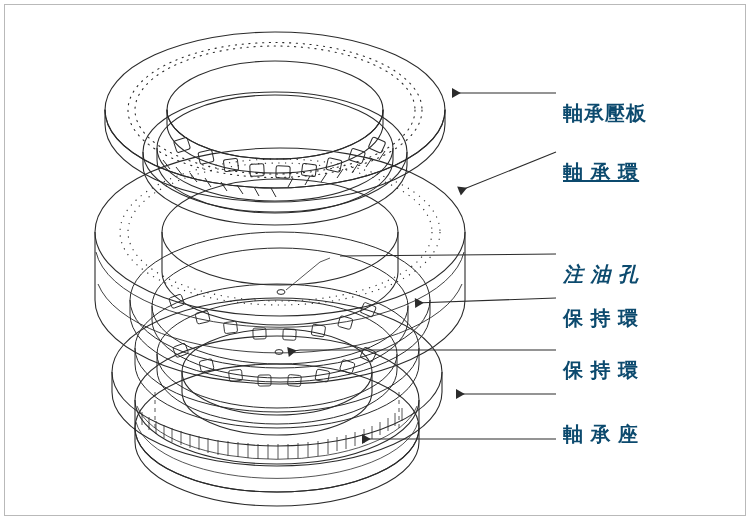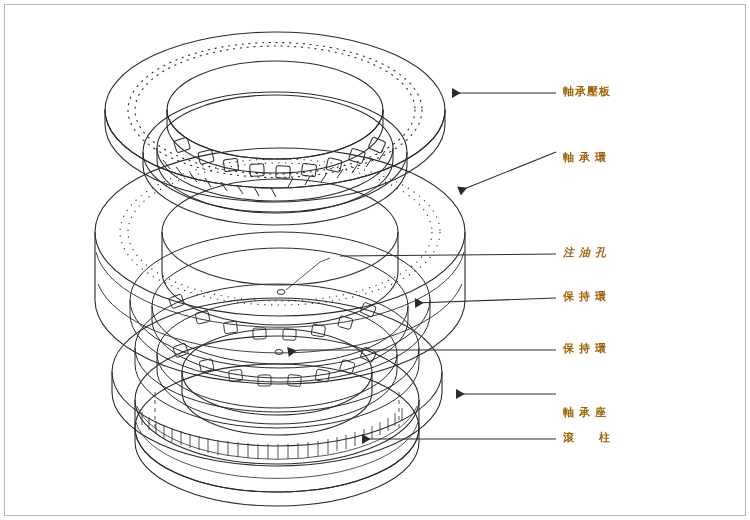--- a/index.html
+++ b/index.html
@@ -36,25 +36,26 @@
   .labels {
     position: absolute;
     left: 0;
     top: 0;
     width: 750px;
     height: 520px;
   }
   .label {
     position: absolute;
     font-family: "Liberation Sans", sans-serif;
-    font-size: 11px;
+    font-size: 20px;
     font-weight: bold;
-    color: #a16207;
+    color: #0c4a6e;
     letter-spacing: 1px;
     white-space: nowrap;
+    margin-top: 16px;
   }
 </style>
 </head>
 <body>
 
 <div id="page">
   <div class="frame"></div>
 
   <svg id="diagram-svg" viewBox="0 0 750 520">
     <defs>
@@ -189,20 +190,19 @@
       <line x1="556" y1="298" x2="415" y2="303" marker-end="url(#arrowL)"></line>
       <line x1="556" y1="350" x2="300" y2="350"></line>
       <line x1="556" y1="394" x2="456" y2="394" marker-end="url(#arrowL)"></line>
       <line x1="556" y1="439" x2="362" y2="439" marker-end="url(#arrowL)"></line>
       <path d="M300,350 L288,352" marker-end="url(#arrowL)"></path>
     </g>
   </svg>
 
   <div class="labels">
     <div class="label" style="left:563px; top:84px;">軸承壓板</div>
-    <div class="label" style="left:563px; top:150px;">軸 承 環</div>
+    <div class="label" style="left:563px; top:143px;text-decoration:underline;">軸 承 環</div>
     <div class="label" style="left:563px; top:245px;font-style:italic;">注 油 孔</div>
     <div class="label" style="left:563px; top:289px;">保 持 環</div>
     <div class="label" style="left:563px; top:341px;">保 持 環</div>
     <div class="label" style="left:563px; top:405px;">軸 承 座</div>
-    <div class="label" style="left:563px; top:430px;">滾　　柱</div>
   </div>
 </div>
 
 </body></html>

